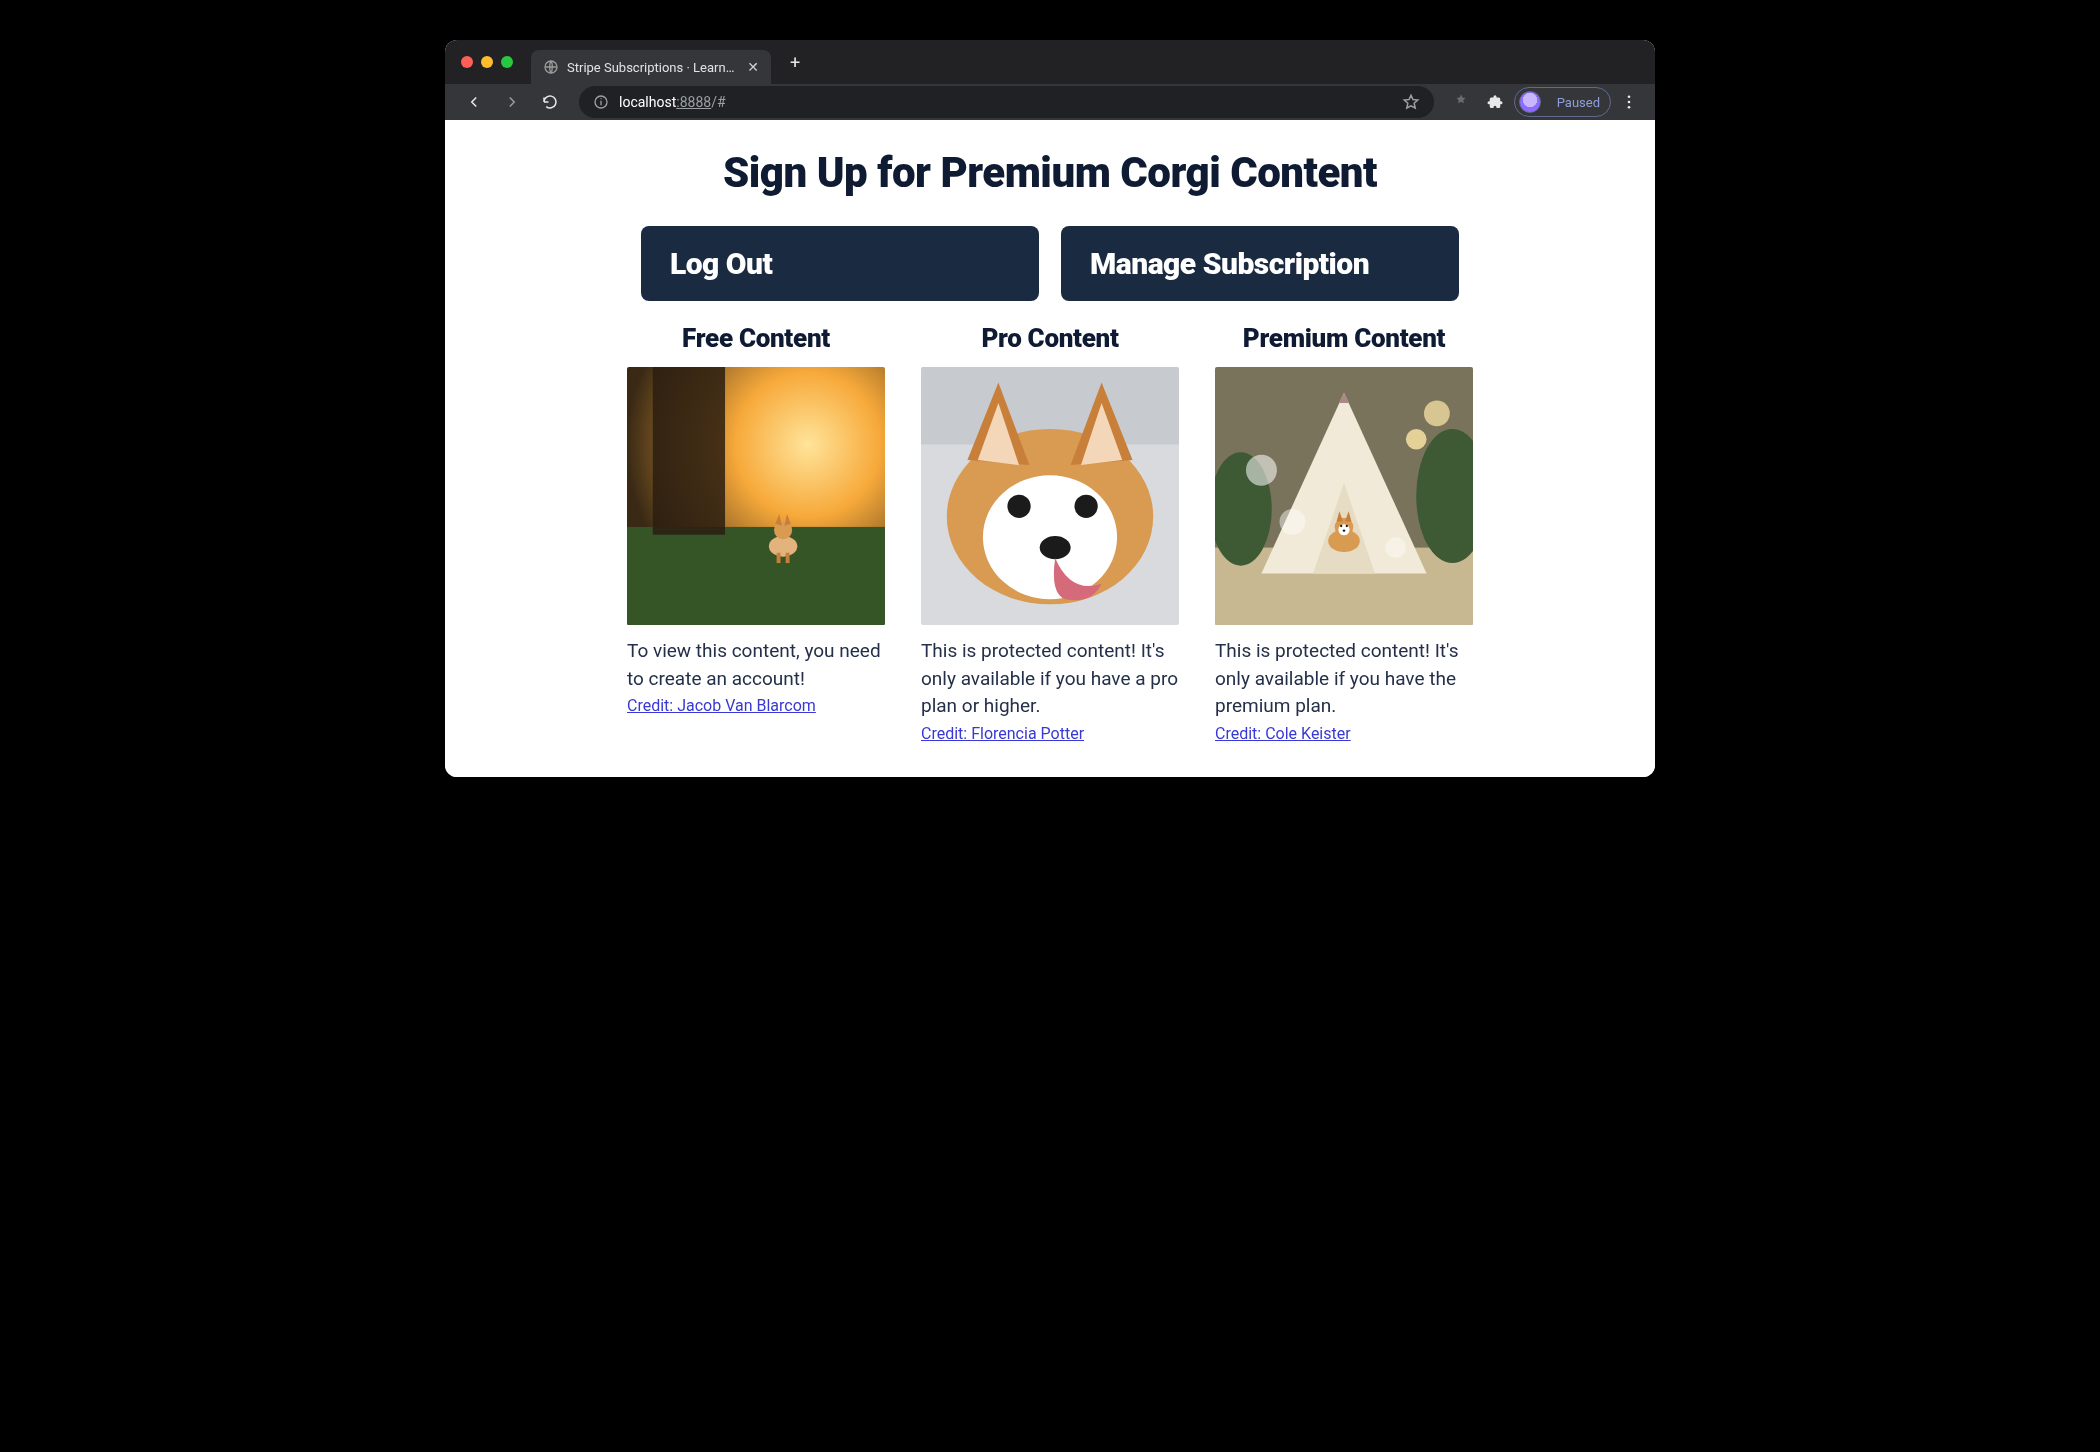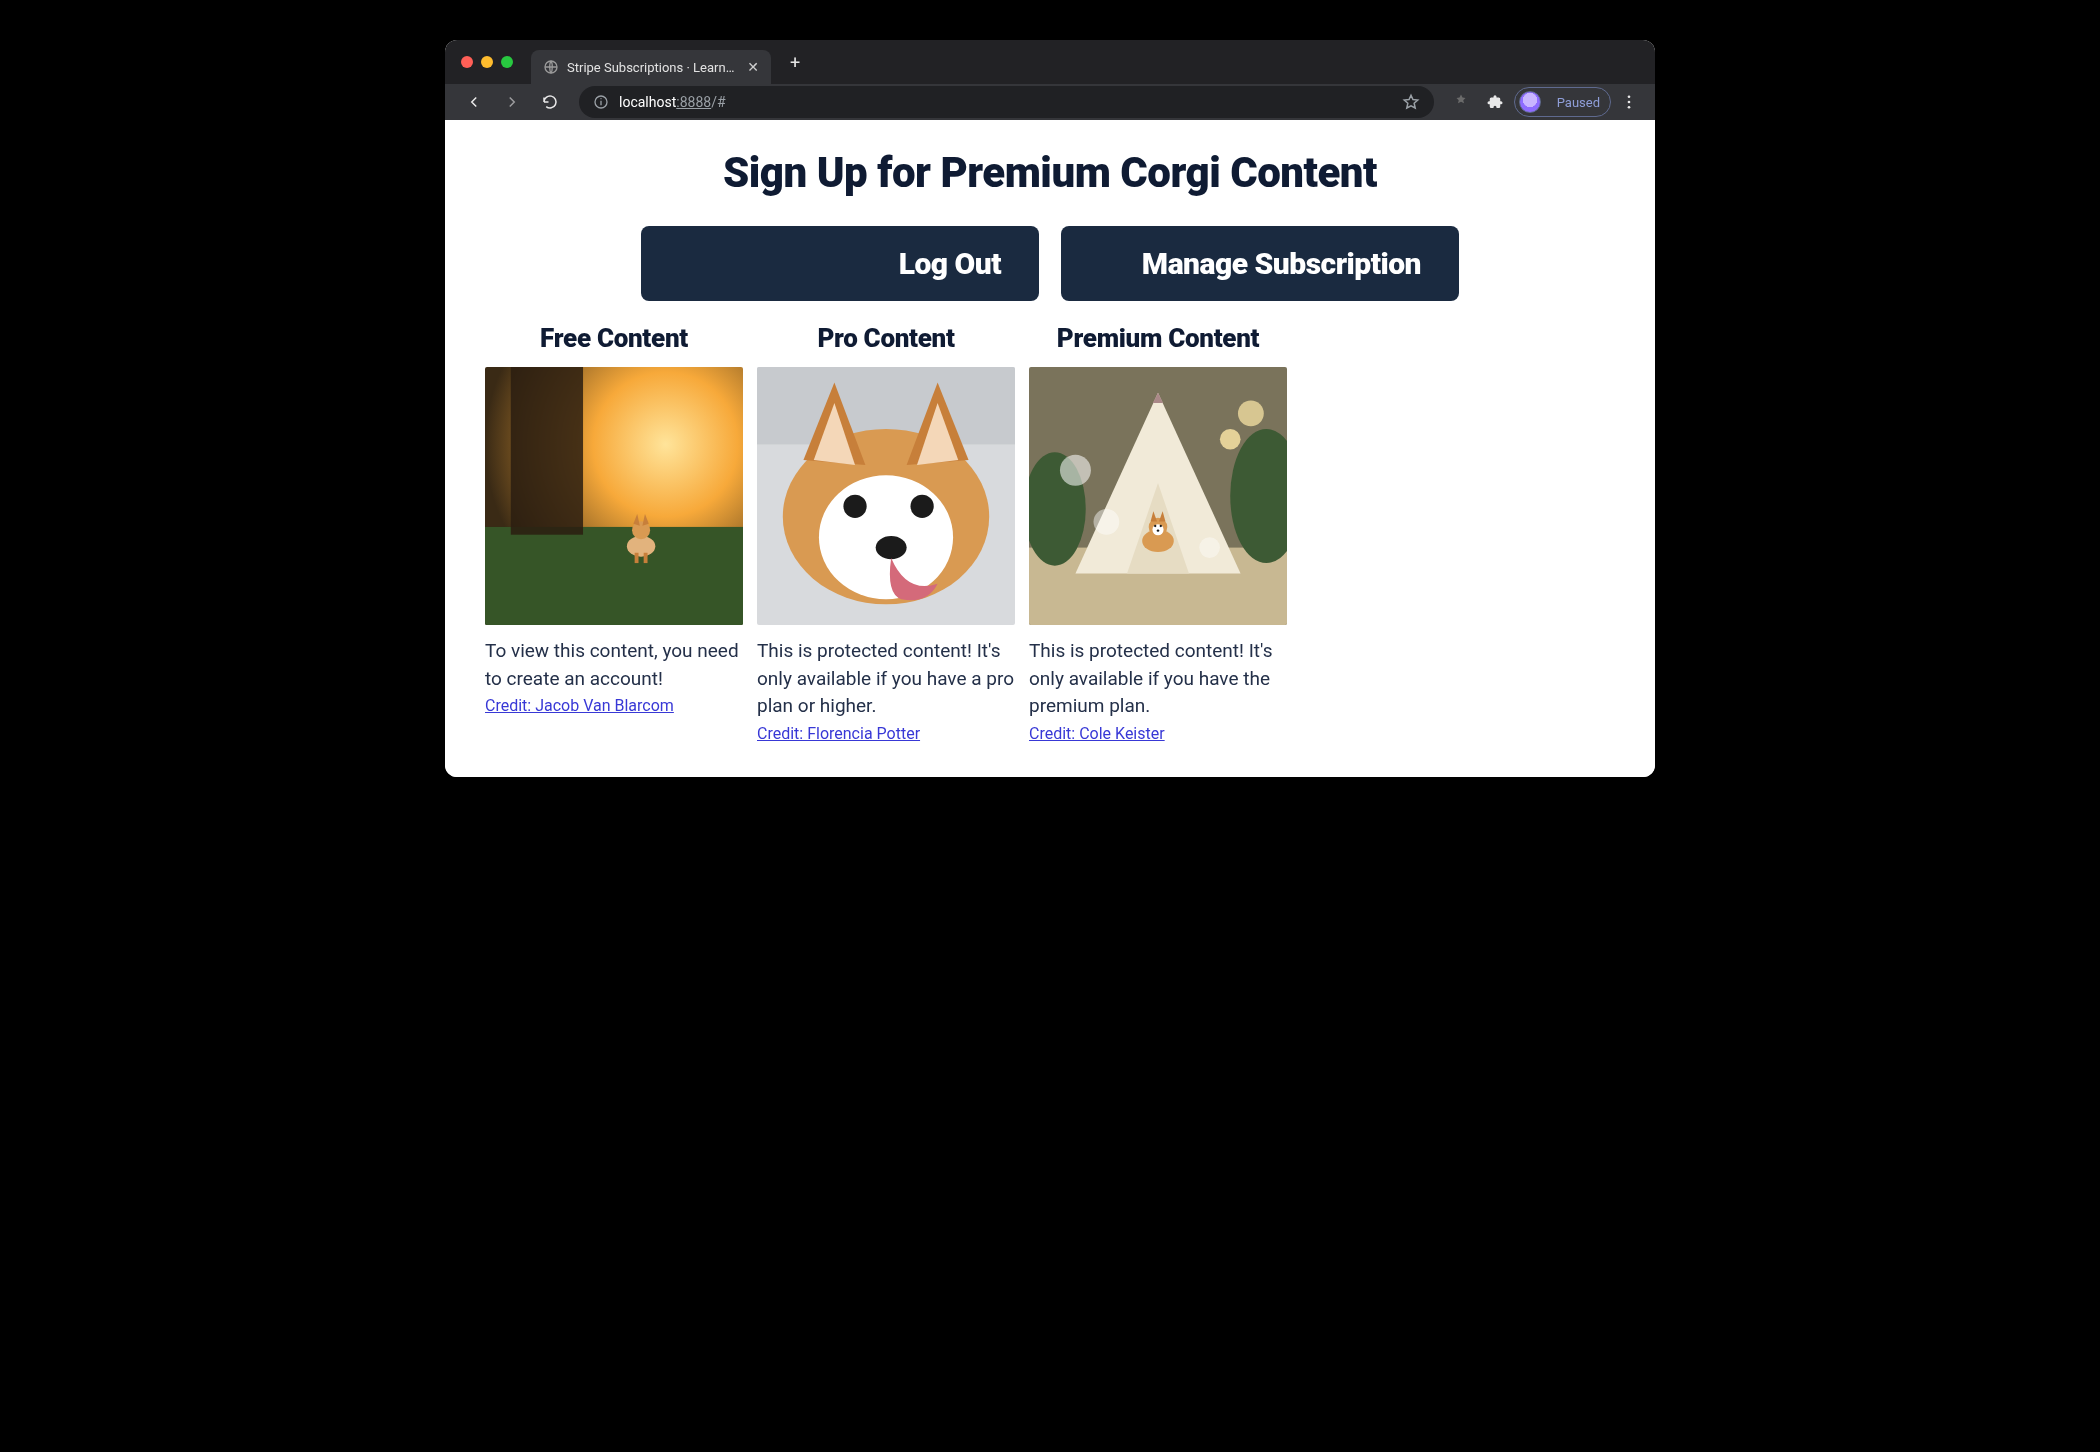--- a/index.html
+++ b/index.html
@@ -130,30 +130,31 @@
     display:flex;
     justify-content:center;
     gap:22px;
     margin-bottom: 22px;
   }
   .big-btn {
     background:#1a2a40;
     color:#fff;
     font-weight:900;
     font-size:30px;
-    padding: 20px 38px;
+    padding: 20px 29px;
     width:398px;
-    text-align:right;
+    text-align:left;
     border-radius:8px;
     cursor:pointer;
     letter-spacing:-0.5px;
   }
   .tiers {
     display:flex;
-    gap:14px;
+    justify-content:center;
+    gap:36px;
   }
   .tier { width:258px; }
   .tier h2 {
     text-align:center;
     font-weight:900;
     font-size:26px;
     color:#0f1b33;
     margin-bottom:14px;
     letter-spacing:-0.3px;
   }

